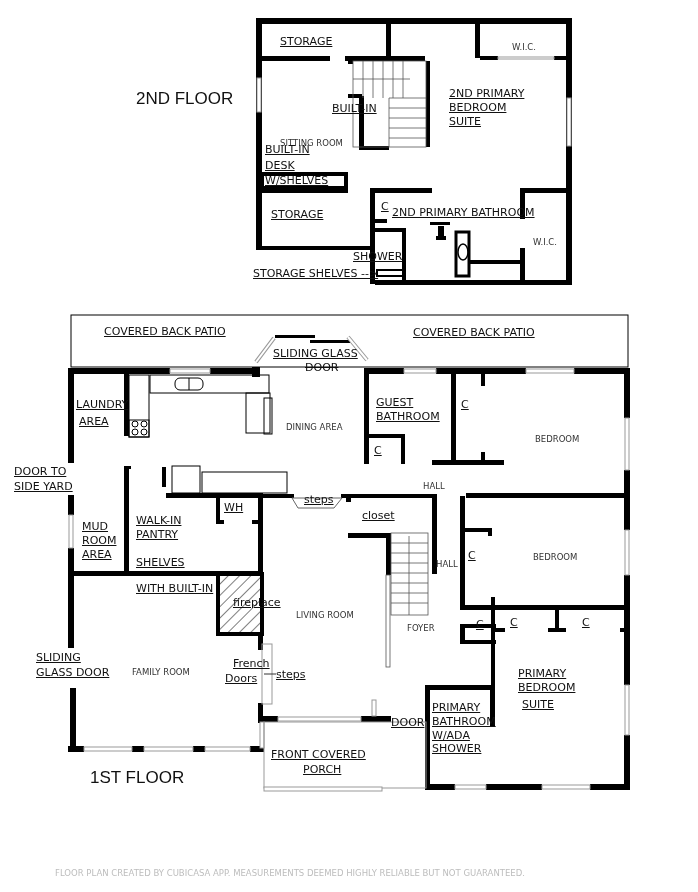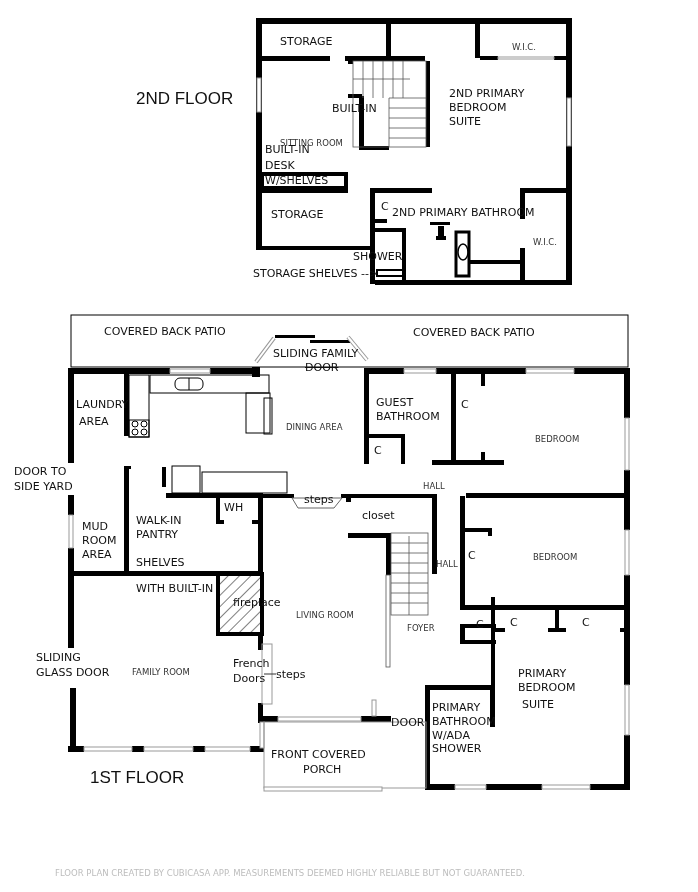--- a/index.html
+++ b/index.html
@@ -1,19 +1,19 @@
 <!DOCTYPE html>
 <html><head>
 <meta charset="utf-8">
 <style>
   html, body { margin:0; padding:0; background:#ffffff; }
   body { width:698px; height:892px; position:relative; overflow:hidden; font-family:"Liberation Sans", sans-serif; }
   svg { position:absolute; left:0; top:0; }
   .lbl { position:absolute; color:#111; font-family:"DejaVu Sans", sans-serif; line-height:1.3; white-space:nowrap; }
-  .lg { font-size:11px; }
+  .lg { font-size:11px;text-decoration:underline; }
   .sm { font-size:8.5px; color:#333; }
   .xl { font-size:17px; font-family:Liberation Sans, sans-serif; }
   .foot { position:absolute; left:0; width:580px; top:868px; text-align:center; font-size:8.5px; color:#bdbdbd; font-family:"DejaVu Sans", sans-serif; }
   .strike { text-decoration:line-through; }
 </style>
 </head>
 <body>
 
 <svg width="698" height="892" viewBox="0 0 698 892">
   <defs>
@@ -256,21 +256,21 @@
 <div class="lbl lg" style="left:449px;top:115px;">SUITE</div>
 <div class="lbl lg" style="left:271px;top:208px;">STORAGE</div>
 <div class="lbl lg" style="left:381px;top:200px;">C</div>
 <div class="lbl lg" style="left:392px;top:206px;">2ND PRIMARY BATHROOM</div>
 <div class="lbl sm" style="left:533px;top:237px;">W.I.C.</div>
 <div class="lbl lg" style="left:353px;top:250px;">SHOWER</div>
 <div class="lbl lg" style="left:253px;top:267px;">STORAGE SHELVES --&gt;</div>
 
 <div class="lbl lg" style="left:104px;top:325px;">COVERED BACK PATIO</div>
 <div class="lbl lg" style="left:413px;top:326px;">COVERED BACK PATIO</div>
-<div class="lbl lg" style="left:273px;top:347px;">SLIDING FAMILY</div>
+<div class="lbl lg" style="left:273px;top:347px;">SLIDING GLASS</div>
 <div class="lbl lg strike" style="left:305px;top:361px;">DOOR</div>
 <div class="lbl lg" style="left:76px;top:398px;">LAUNDRY</div>
 <div class="lbl lg" style="left:79px;top:415px;">AREA</div>
 <div class="lbl sm" style="left:286px;top:422px;">DINING AREA</div>
 <div class="lbl lg" style="left:376px;top:396px;">GUEST</div>
 <div class="lbl lg" style="left:376px;top:410px;">BATHROOM</div>
 <div class="lbl lg" style="left:374px;top:444px;">C</div>
 <div class="lbl lg" style="left:461px;top:398px;">C</div>
 <div class="lbl sm" style="left:535px;top:434px;">BEDROOM</div>
 <div class="lbl sm" style="left:423px;top:481px;">HALL</div>
@@ -291,21 +291,21 @@
 <div class="lbl sm" style="left:533px;top:552px;">BEDROOM</div>
 <div class="lbl lg" style="left:233px;top:596px;">fireplace</div>
 <div class="lbl sm" style="left:296px;top:610px;">LIVING ROOM</div>
 <div class="lbl lg" style="left:476px;top:618px;">C</div>
 <div class="lbl lg" style="left:510px;top:616px;">C</div>
 <div class="lbl lg" style="left:582px;top:616px;">C</div>
 <div class="lbl lg" style="left:36px;top:651px;">SLIDING</div>
 <div class="lbl lg" style="left:36px;top:666px;">GLASS DOOR</div>
 <div class="lbl sm" style="left:132px;top:667px;">FAMILY ROOM</div>
 <div class="lbl lg" style="left:233px;top:657px;">French</div>
-<div class="lbl lg" style="left:233px;top:672px;">Doors</div>
+<div class="lbl lg" style="left:225px;top:672px;">Doors</div>
 <div class="lbl lg" style="left:276px;top:668px;">steps</div>
 <div class="lbl sm" style="left:407px;top:623px;">FOYER</div>
 <div class="lbl lg" style="left:518px;top:667px;">PRIMARY</div>
 <div class="lbl lg" style="left:518px;top:681px;">BEDROOM</div>
 <div class="lbl lg" style="left:522px;top:698px;">SUITE</div>
 <div class="lbl lg" style="left:391px;top:716px;">DOOR</div>
 <div class="lbl lg" style="left:432px;top:701px;">PRIMARY</div>
 <div class="lbl lg" style="left:432px;top:715px;">BATHROOM</div>
 <div class="lbl lg" style="left:432px;top:729px;">W/ADA</div>
 <div class="lbl lg" style="left:432px;top:742px;">SHOWER</div>

